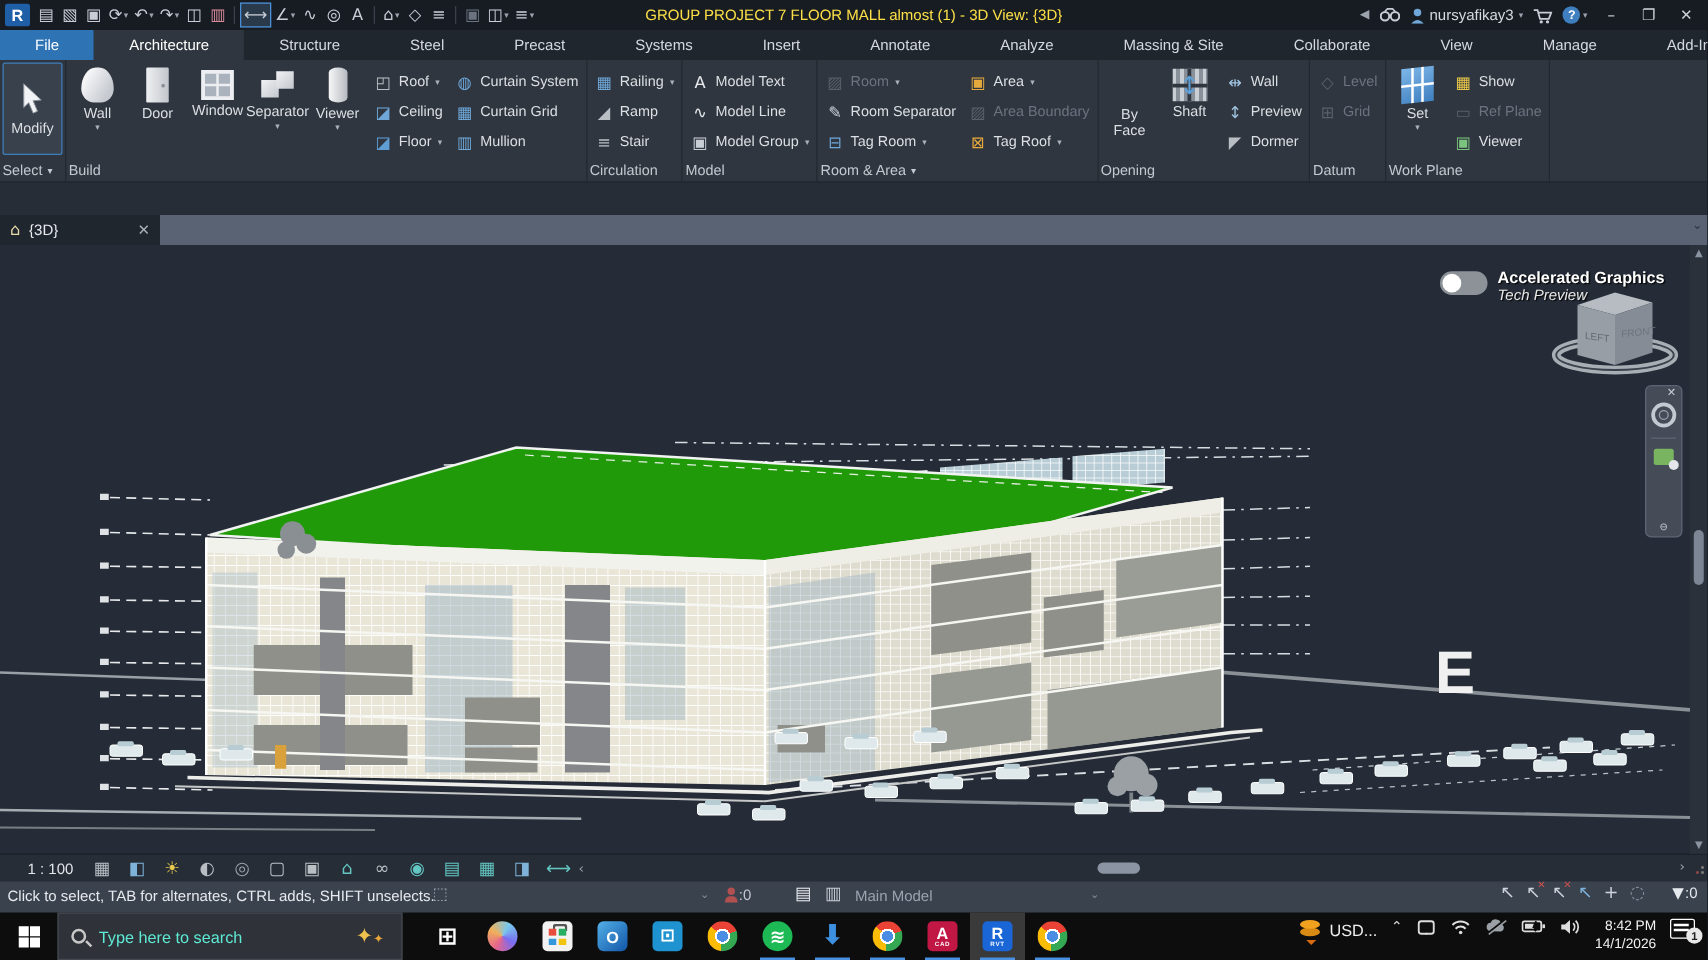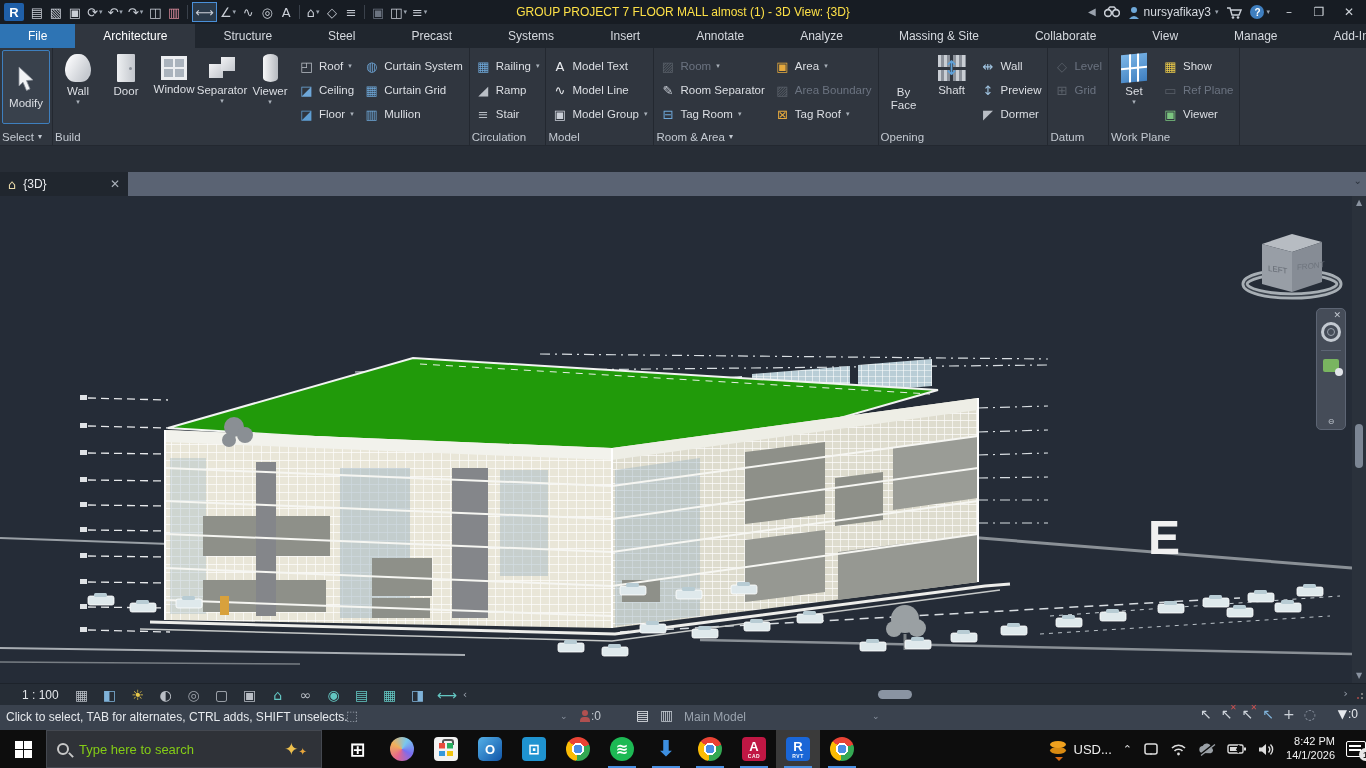--- a/index.html
+++ b/index.html
@@ -138,21 +138,21 @@
   .taskbar{height:38px;background:#0d0d0d;display:flex;align-items:center}
   .start{width:46px;height:38px;display:flex;align-items:center;justify-content:center}
   .winlogo{width:17px;height:17px;background:
     linear-gradient(#fff,#fff) 0 0/8px 8px no-repeat,
     linear-gradient(#fff,#fff) 100% 0/8px 8px no-repeat,
     linear-gradient(#fff,#fff) 0 100%/8px 8px no-repeat,
     linear-gradient(#fff,#fff) 100% 100%/8px 8px no-repeat}
   .searchbox{width:276px;height:38px;background:#2f3238;border:1px solid #444850;display:flex;align-items:center;gap:10px;padding:0 10px;position:relative}
   .mag{width:12px;height:12px;border:2px solid #c8c8c8;border-radius:50%;position:relative;flex:none}
   .mag::after{content:"";position:absolute;left:9px;top:9px;width:6px;height:2px;background:#c8c8c8;transform:rotate(45deg)}
-  .search-text{color:#84cc16;font-size:13px;white-space:nowrap}
+  .search-text{color:#5eead4;font-size:13px;white-space:nowrap}
   .sparkle{position:absolute;right:14px;color:#eec04e;font-size:17px}
   .sparkle small{color:#e8a63c;font-size:10px}
   .tb-apps{display:flex;align-items:center;margin-left:14px}
   .tb-app{width:44px;height:38px;display:flex;align-items:center;justify-content:center;position:relative}
   .tb-app.active{background:#3a3a3a}
   .tb-app.running::after{content:"";position:absolute;left:8px;right:8px;bottom:0;height:2.5px;background:#4a90e2}
   .ap{width:24px;height:24px;display:flex;align-items:center;justify-content:center;font-weight:bold}
   .ap-task-view{color:#fff;font-size:19px}
   .ap-copilot{border-radius:50%;background:conic-gradient(from 210deg,#e5658d,#f0b05a,#78c8ee,#7a6cf0,#e5658d)}
   .ap-ms-store{background:#f2f2f2;border-radius:4px;position:relative}
@@ -166,21 +166,21 @@
   .ap-capcut{background:#1f93d0;border-radius:4px;color:#fff;font-size:14px}
   .ap-chrome{border-radius:50%;background:
     radial-gradient(circle,#4a8de2 0 26%,#fff 26% 36%,rgba(0,0,0,0) 36%),
     conic-gradient(from -50deg,#ea4335 0 33%,#34a853 33% 66%,#fbbc05 66% 100%)}
   .ap-spotify{background:#1db954;border-radius:50%;color:#fff;font-size:15px}
   .ap-downloads{color:#3d8fe0;font-size:22px}
   .ap-autocad,.ap-revit{border-radius:4px;flex-direction:column;color:#fff;font-size:13px;line-height:1;gap:0}
   .ap-autocad{background:#c01744}
   .ap-revit{background:#1a66d6}
   .ap-sub{font-size:5px;letter-spacing:.5px;margin-top:1px;opacity:.95}
-  .tray{margin-left:auto;display:flex;align-items:center;gap:11px;padding-right:0;color:#fff}
+  .tray{margin-left:auto;display:flex;align-items:flex-start;gap:11px;padding-right:10px;color:#fff}
   .usd{display:flex;align-items:center;gap:6px;font-size:13px;color:#eee}
   .coins{width:20px;height:18px;position:relative}
   .coins::before{content:"";position:absolute;left:2px;top:1px;width:16px;height:7px;border-radius:50%;background:#f0a11e;box-shadow:0 6px 0 #d88a12}
   .coins::after{content:"";position:absolute;left:7px;bottom:-3px;border-left:4px solid transparent;border-right:4px solid transparent;border-top:4px solid #d86a12}
   .tray-chev{font-size:11px;color:#ddd}
   .tray svg{display:block}
   .clock{text-align:right;font-size:11px;line-height:1.25;color:#f2f2f2}
   .notif{position:relative;width:20px;height:16px;border:1.5px solid #fff;border-radius:2px}
   .notif::after{content:"";position:absolute;left:2px;top:3px;width:12px;height:1.5px;background:#fff;box-shadow:0 4px 0 #fff}
   .badge{position:absolute;right:-7px;bottom:-5px;width:13px;height:13px;border-radius:50%;background:#e8e8e8;color:#222;
@@ -691,20 +691,27 @@
       <ellipse cx="1292" cy="88" rx="47" ry="12" fill="none" stroke="#b6bcc2" stroke-width="7" opacity="0.9"></ellipse>
       <ellipse cx="1292" cy="88" rx="47" ry="12" fill="none" stroke="#3a414b" stroke-width="1.5"></ellipse>
       <polygon points="1262,48 1292,38 1322,46 1292,56" fill="#b7bcc2"></polygon>
       <polygon points="1262,48 1292,56 1292,96 1262,88" fill="#989ea6"></polygon>
       <polygon points="1292,56 1322,46 1322,86 1292,96" fill="#868c95"></polygon>
       <text x="1268" y="75" font-size="8" fill="#646a73" transform="skewY(8)" transform-origin="1268 75" font-family="Liberation Sans, sans-serif" id="vcLeft">LEFT</text>
       <text x="1297" y="74" font-size="8" fill="#6e747d" transform="skewY(-6)" transform-origin="1297 74" font-family="Liberation Sans, sans-serif" id="vcFront">FRONT</text>
     </g>
   </svg>
 
+  <div class="accel">
+    <div class="accel-toggle"></div>
+    <div>
+      <div class="accel-line1">Accelerated Graphics</div>
+      <div class="accel-line2">Tech Preview</div>
+    </div>
+  </div>
 
   <div class="navbar">
     <span class="nclose glyph">✕</span>
     <div class="nav-wheel"></div>
     <div class="nav-div"></div>
     <div class="nav-zoom"></div>
     <span class="ncaret glyph">⊖</span>
   </div>
 
   <div class="vscroll">

